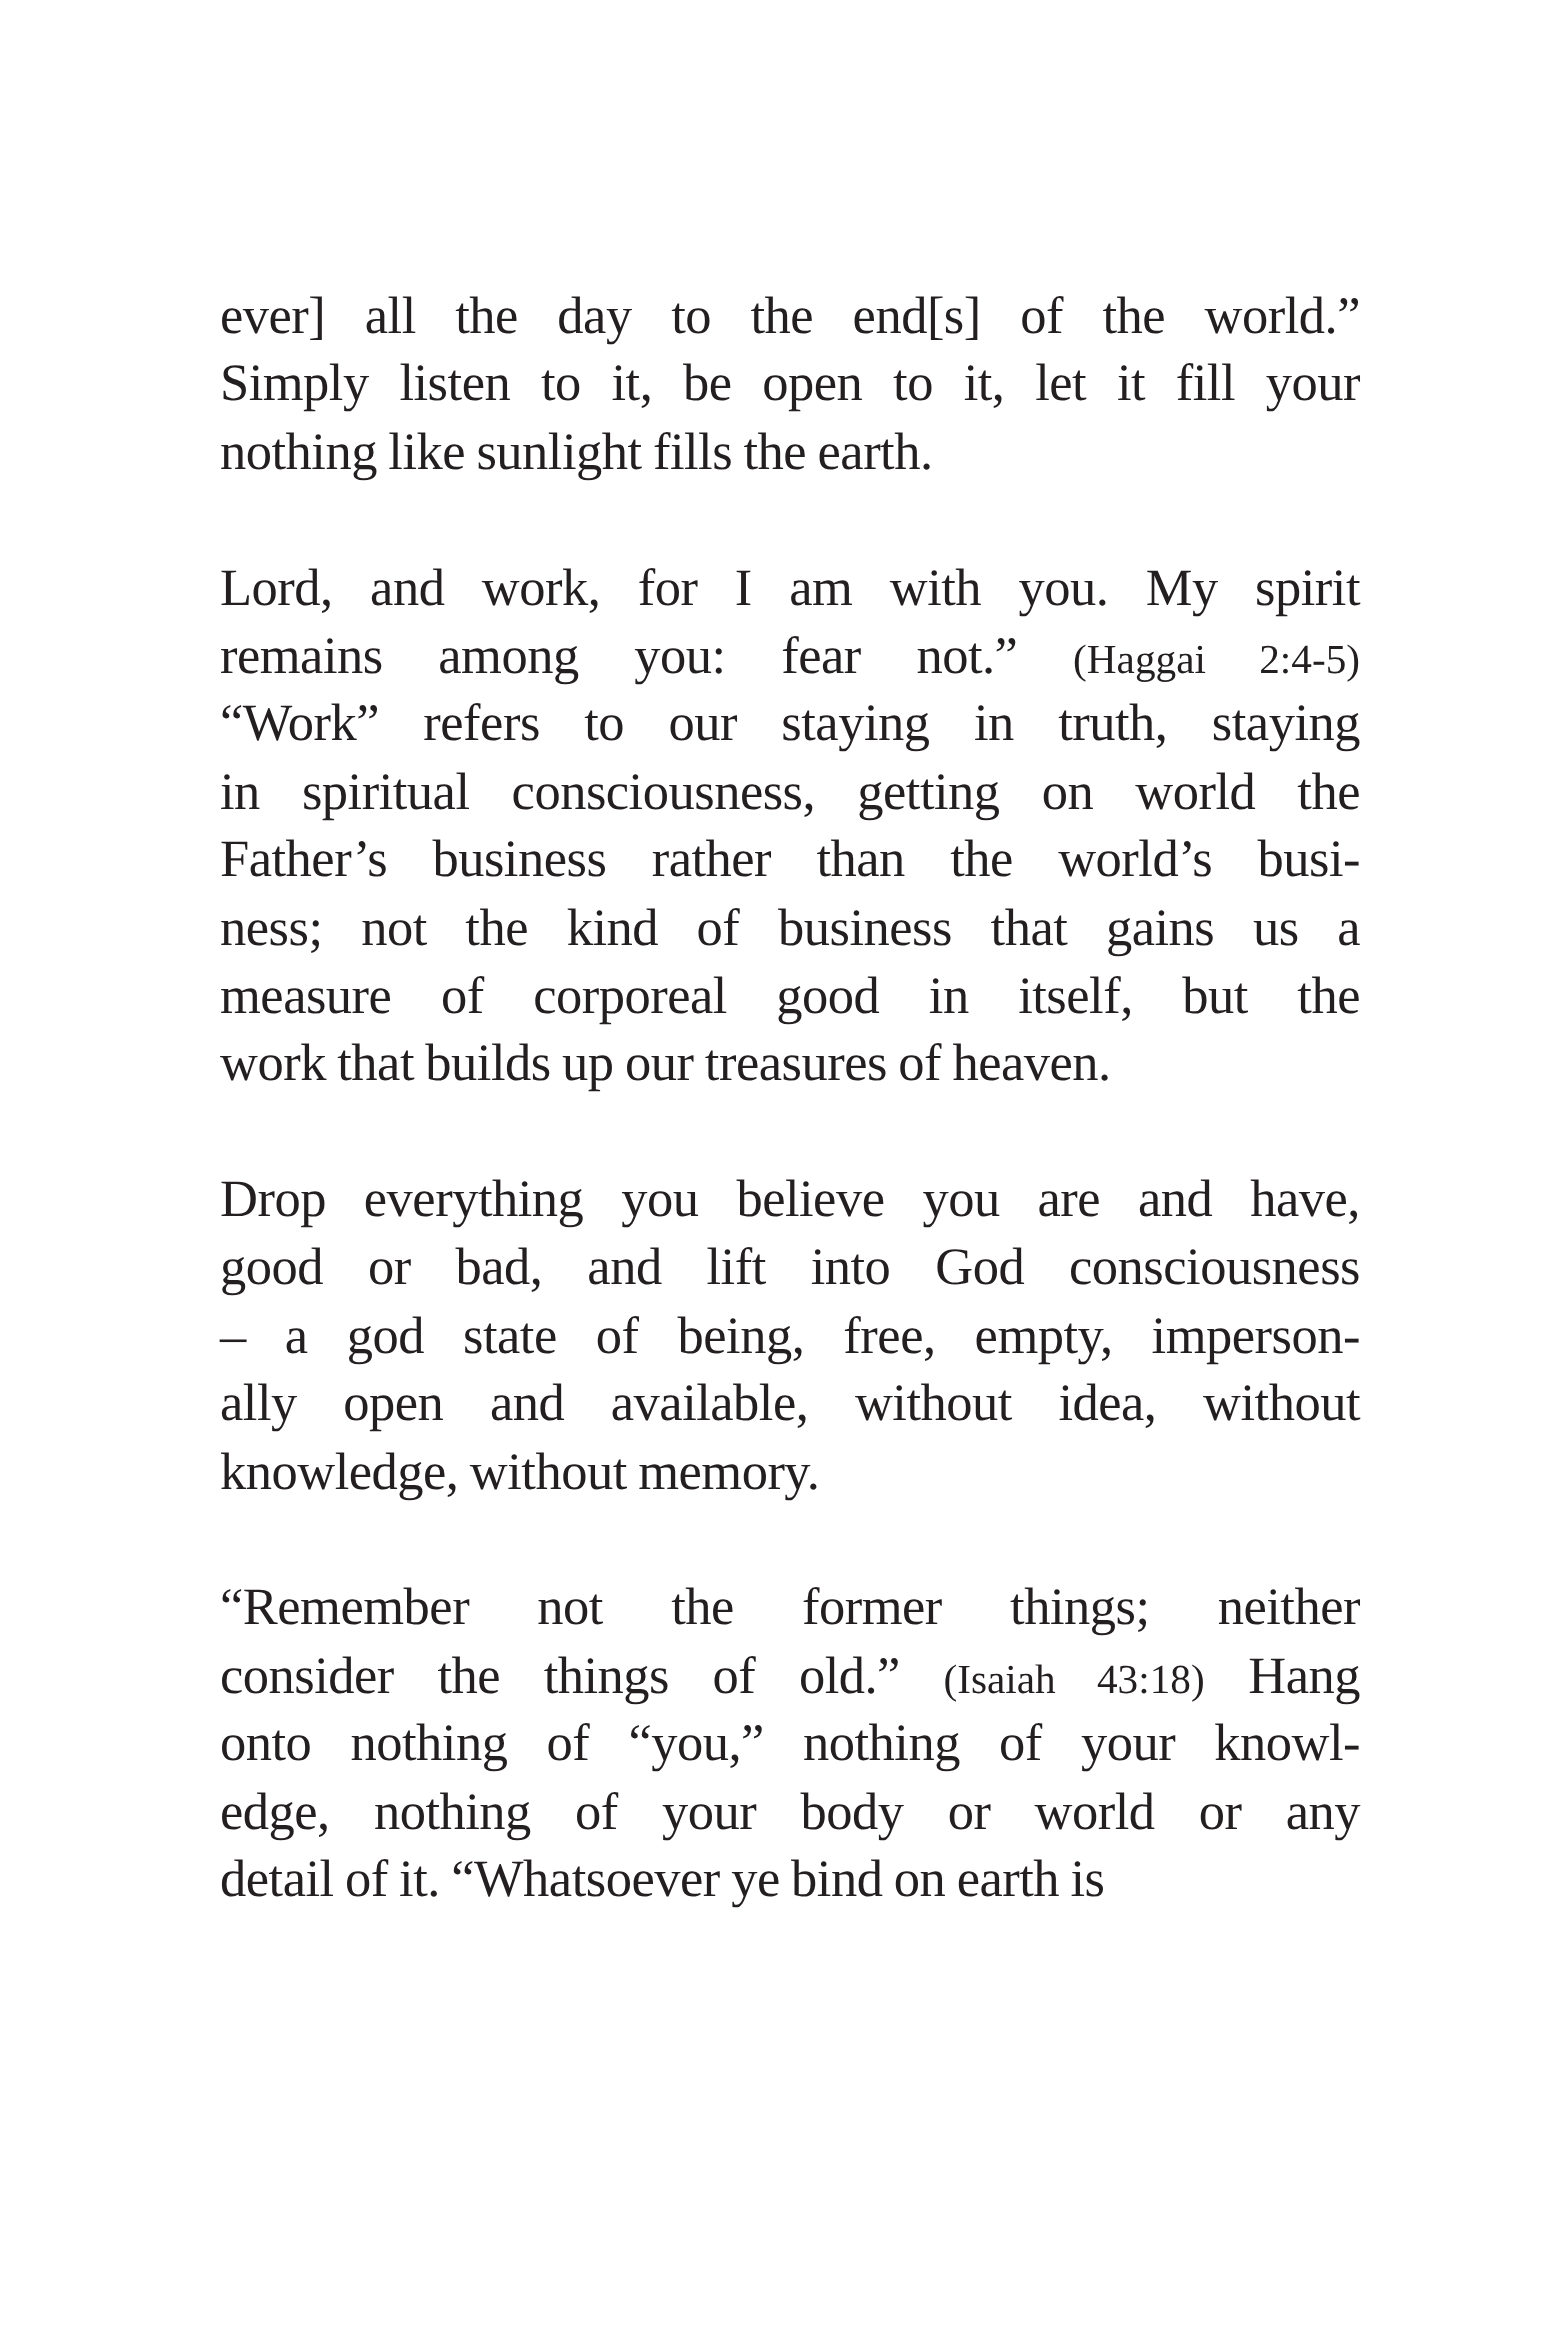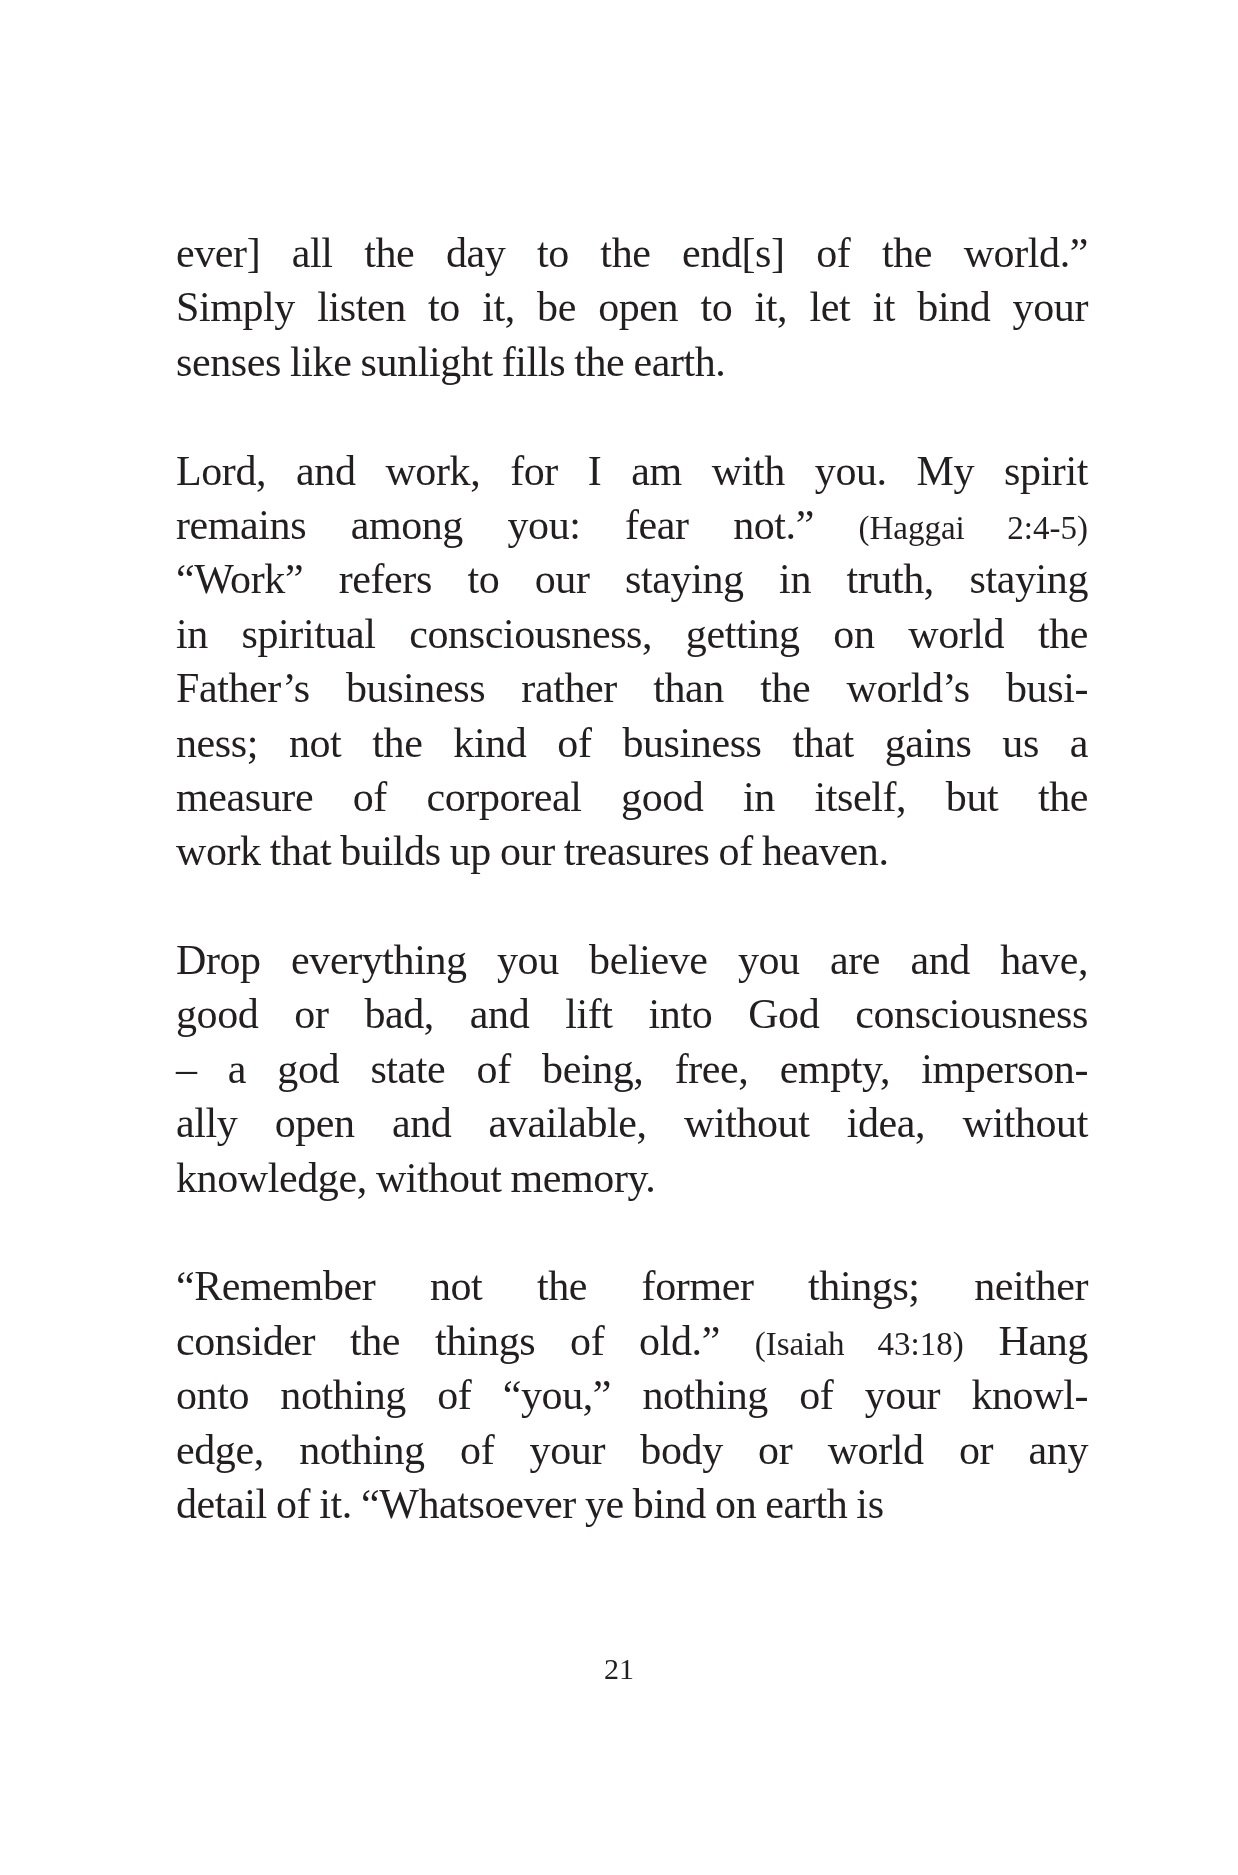--- a/index.html
+++ b/index.html
@@ -24,22 +24,22 @@
       font-family: "Liberation Serif", "DejaVu Serif", serif; font-size: 30px; color: #231f20;
     }
   </style>
 </head>
 <body>
 
 <div class="page">
   <div class="text-block" id="text-block">
       <div class="para">
         <span class="line">ever] all the day to the end[s] of the world.”</span>
-        <span class="line">Simply listen to it, be open to it, let it bind your</span>
-        <span class="line last">senses like sunlight fills the earth.</span>
+        <span class="line">Simply listen to it, be open to it, let it fill your</span>
+        <span class="line last">nothing like sunlight fills the earth.</span>
       </div>
       <div class="para">
         <span class="line">Lord, and work, for I am with you. My spirit</span>
         <span class="line"><span>remains among you: fear not.” </span><span class="cite">(Haggai 2:4-5)</span></span>
         <span class="line">“Work” refers to our staying in truth, staying</span>
         <span class="line">in spiritual consciousness, getting on world the</span>
         <span class="line">Father’s business rather than the world’s busi-</span>
         <span class="line">ness; not the kind of business that gains us a</span>
         <span class="line">measure of corporeal good in itself, but the</span>
         <span class="line last">work that builds up our treasures of heaven.</span>
@@ -52,14 +52,13 @@
         <span class="line last">knowledge, without memory.</span>
       </div>
       <div class="para">
         <span class="line">“Remember not the former things; neither</span>
         <span class="line"><span>consider the things of old.” </span><span class="cite">(Isaiah 43:18)</span><span> Hang</span></span>
         <span class="line">onto nothing of “you,” nothing of your knowl-</span>
         <span class="line">edge, nothing of your body or world or any</span>
         <span class="line last">detail of it. “Whatsoever ye bind on earth is</span>
       </div>
     </div>
-  <div class="page-number">21</div>
 </div>
 
 </body></html>

